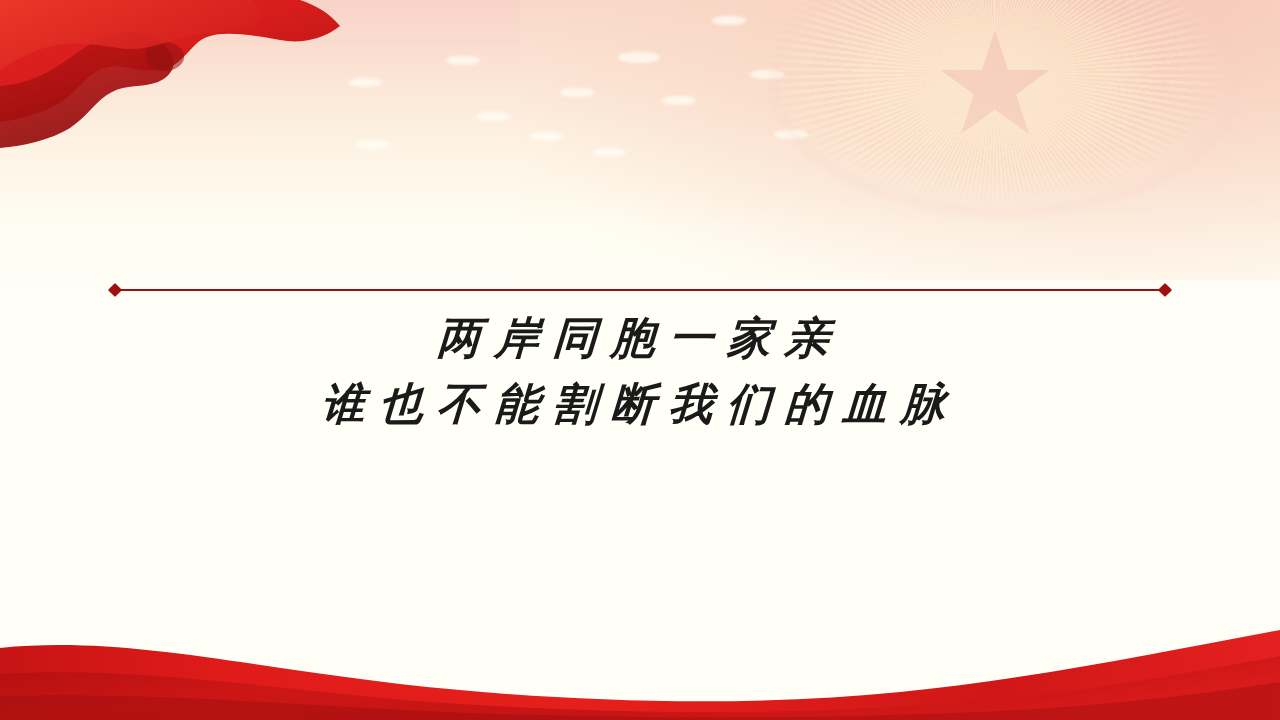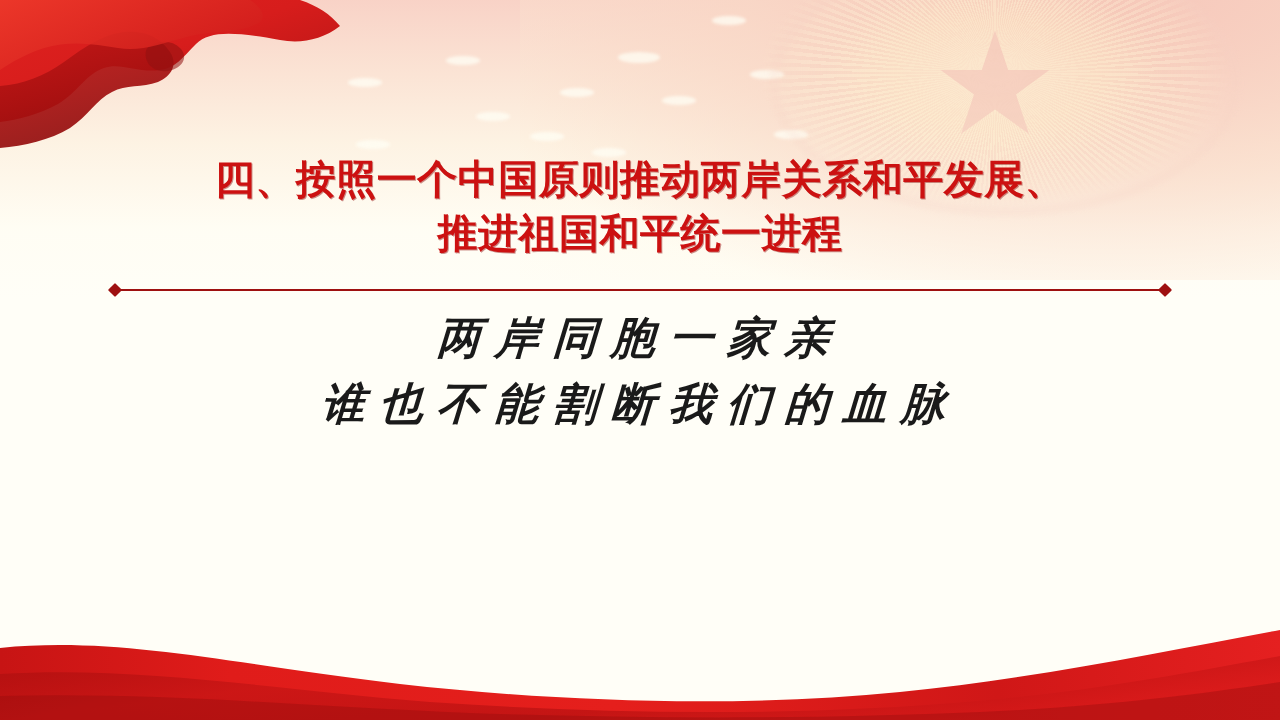--- a/index.html
+++ b/index.html
@@ -274,24 +274,20 @@
                C148,30 162,40 170,52 C178,64 172,76 158,82
                C142,88 126,84 112,92 C96,100 88,116 70,128
                C50,140 24,146 0,148 Z" fill="url(#flagGradB)" opacity="0.92"></path>
       <path d="M150,46 C160,40 172,40 180,48 C188,56 184,66 172,70
                C160,74 148,68 146,58 C145,52 146,48 150,46 Z" fill="#901010" opacity="0.55"></path>
       <path d="M0,0 L250,0 C262,8 266,16 260,22 C240,34 214,30 190,36
                C160,44 140,52 118,48 C96,44 70,40 44,48 C26,54 12,62 0,70 Z" fill="url(#flagGradC)" opacity="0.85"></path>
     </svg>
   </div>
 
-  <div class="title-block">
-    <div class="title-line">四、按照一个中国原则推动两岸关系和平发展、</div>
-    <div class="title-line">推进祖国和平统一进程</div>
-  </div>
 
   <div class="divider">
     <div class="diamond left"></div>
     <div class="rule"></div>
     <div class="diamond right"></div>
   </div>
 
   <div class="couplet">
     <div class="couplet-line">两岸同胞一家亲</div>
     <div class="couplet-line">谁也不能割断我们的血脉</div>

